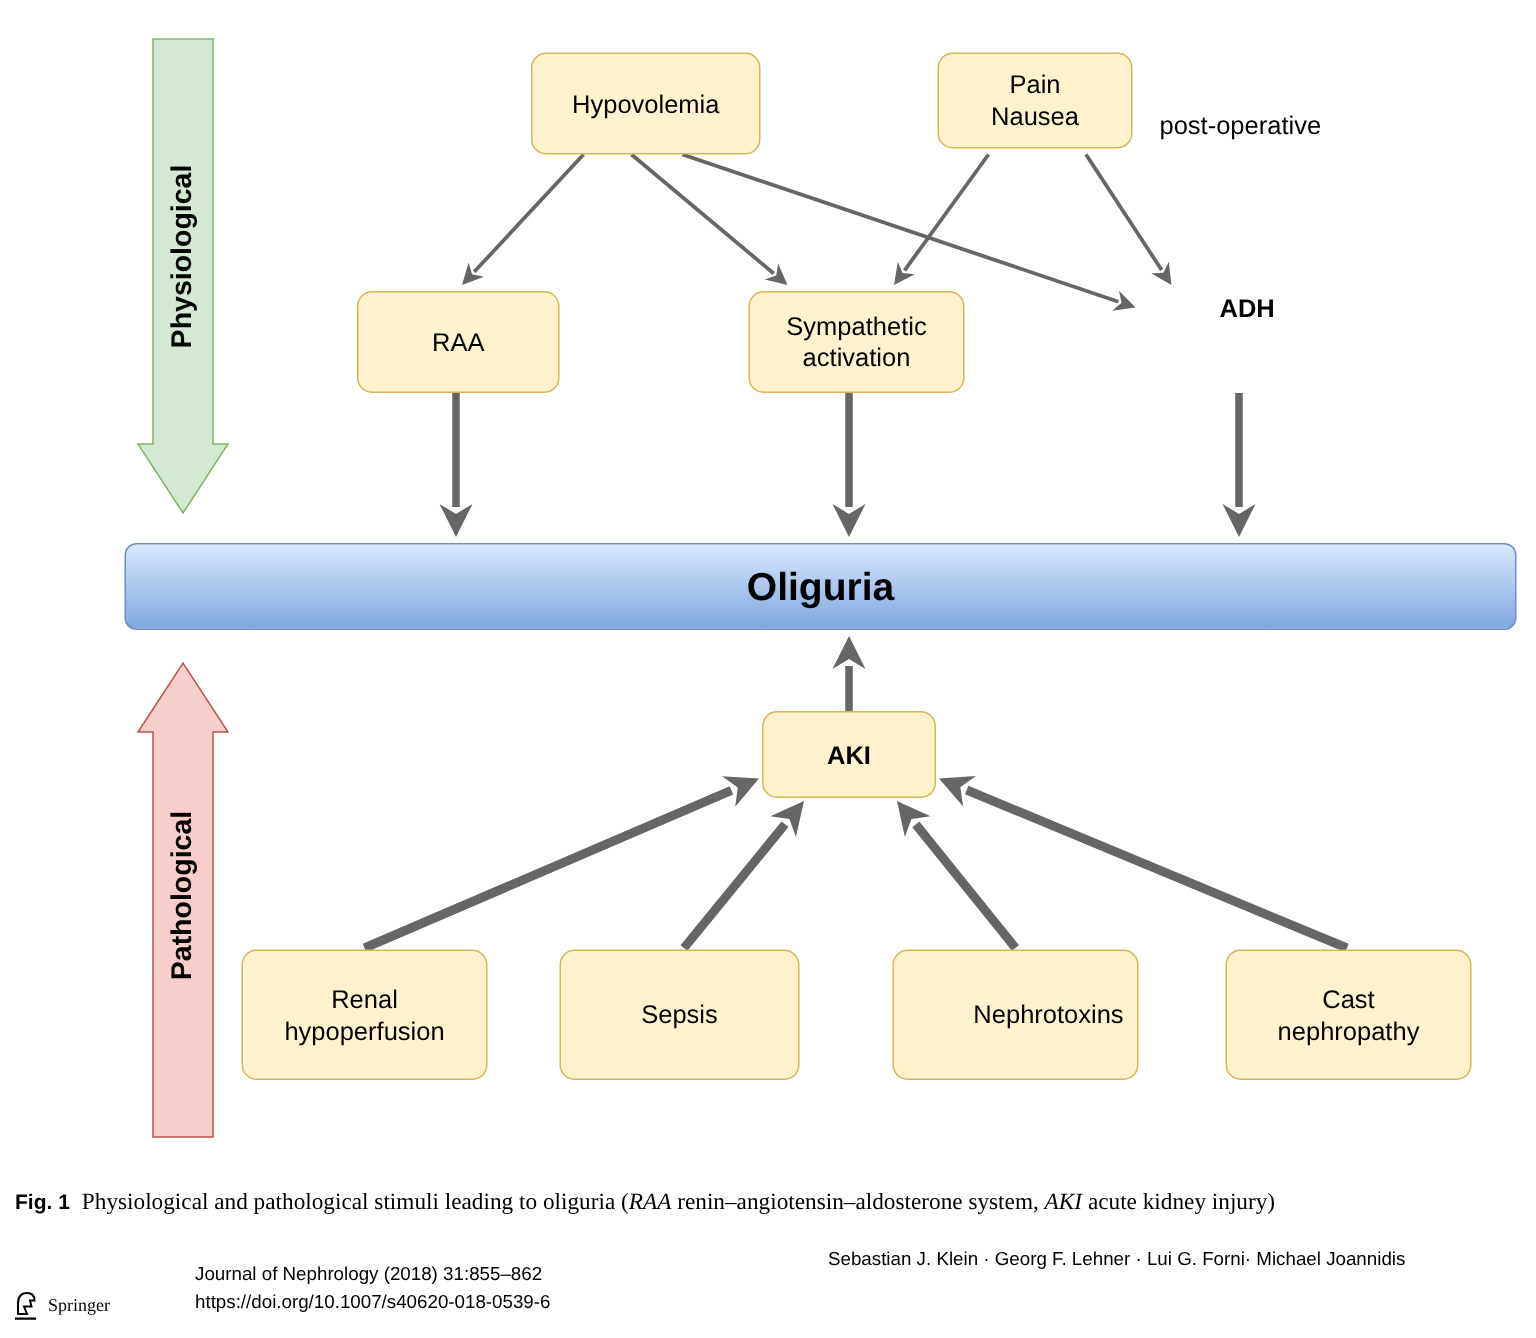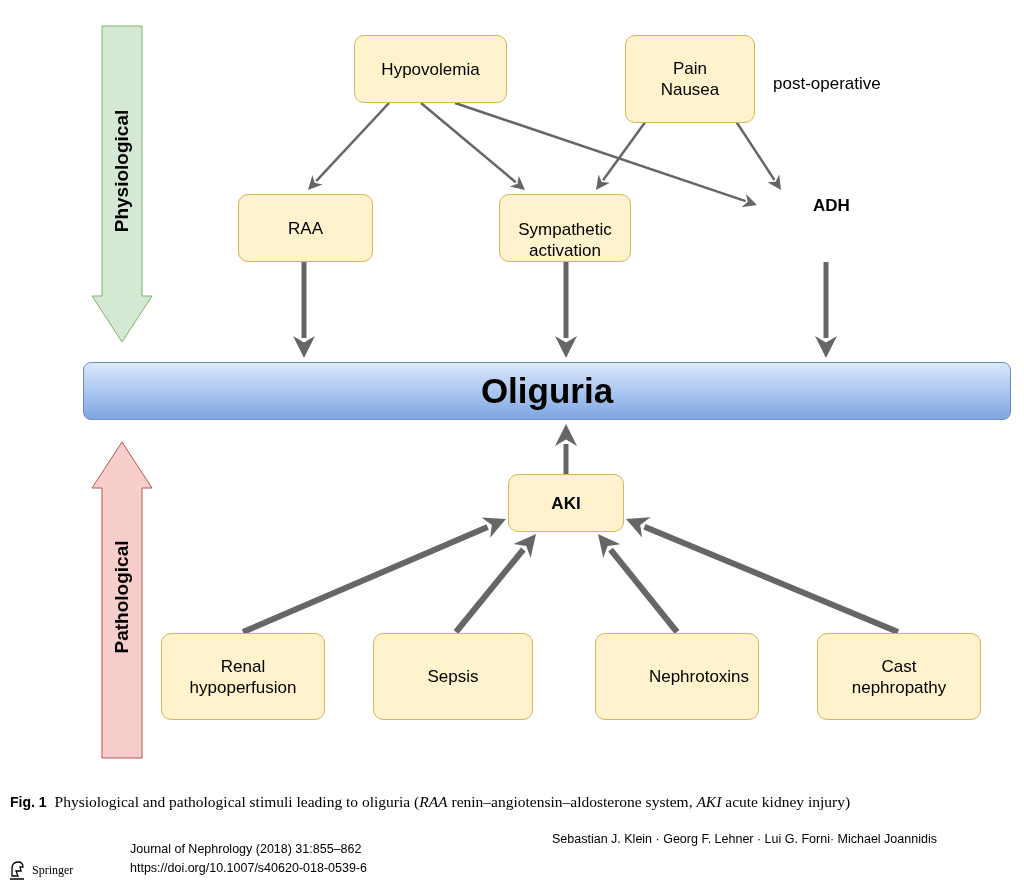--- a/index.html
+++ b/index.html
@@ -1,21 +1,21 @@
 <!DOCTYPE html>
 <html><head>
 <meta charset="utf-8">
 <style>
   html, body { margin: 0; padding: 0; background: #ffffff; }
   body { width: 1024px; height: 892px; position: relative; overflow: hidden; font-family: "Liberation Sans", sans-serif; color: #000; }
   #diagram { position: absolute; left: 0; top: 0; width: 1024px; height: 780px; }
   .node { position: absolute; background: #fff2cc; border: 1px solid #d6b656; border-radius: 10px; box-sizing: border-box; display: flex; align-items: center; justify-content: center; text-align: center; font-size: 17px; line-height: 21px; }
   .node span { white-space: pre-line; }
   .bold { font-weight: bold; }
-  .oliguria { position: absolute; left: 83px; top: 362px; width: 928px; height: 58px; border: 1px solid #6c8ebf; border-radius: 8px; box-sizing: border-box; background: linear-gradient(to bottom, #dae8fc, #7ea6e0); display: flex; align-items: center; justify-content: center; font-size: 35px; font-weight: bold; }
+  .oliguria { position: absolute; left: 83px; top: 362px; width: 928px; height: 58px; border: 1px solid #6c8ebf; border-radius: 8px; box-sizing: border-box; background: linear-gradient(to bottom, #dae8fc, #7ea6e0); display: flex; align-items: center; justify-content: center; font-size: 26px; font-weight: bold; }
   .side-label { position: absolute; font-weight: bold; font-size: 19px; transform: rotate(-90deg); transform-origin: center center; white-space: nowrap; text-align: center; }
   .annot { position: absolute; font-size: 17px; margin-top: 28px; }
   .caption { position: absolute; left: 10px; top: 793px; font-family: "Liberation Serif", serif; font-size: 15.5px; white-space: nowrap; }
   .caption .figno { font-family: "Liberation Sans", sans-serif; font-weight: bold; font-size: 14px; margin-right: 8px; }
   .caption i { font-style: italic; }
   .footer-journal { position: absolute; left: 130px; top: 840px; font-size: 12.5px; line-height: 19px; }
   .footer-authors { position: absolute; left: 552px; top: 832px; font-size: 12.5px; }
   .springer { position: absolute; left: 8px; top: 859px; font-family: "Liberation Serif", serif; font-size: 12px; display: flex; align-items: center; gap: 6px; }
 </style>
 </head>
@@ -82,30 +82,30 @@
         </g>
       </g>
   </svg>
 
   <div class="side-label" style="left:52px;top:160px;width:140px;">Physiological</div>
   <div class="side-label" style="left:52px;top:586px;width:140px;">Pathological</div>
 
   <div class="node" id="n-hypovolemia" style="left:354px;top:35px;width:153px;height:68px;">
       <span>Hypovolemia</span>
     </div>
-  <div class="node" id="n-pain_nausea" style="left:625px;top:35px;width:130px;height:88px;">
+  <div class="node" id="n-pain_nausea" style="left:625px;top:35px;width:130px;height:64px;">
       <span>Pain
 Nausea</span>
     </div>
   <div class="annot" style="left:773px;top:46px;">post-operative</div>
 
   <div class="node" id="n-raa" style="left:238px;top:194px;width:135px;height:68px;">
       <span>RAA</span>
     </div>
-  <div class="node" id="n-sympathetic" style="left:499px;top:194px;width:132px;height:68px;align-items:flex-end;">
+  <div class="node" id="n-sympathetic" style="left:499px;top:194px;width:144px;height:68px;">
       <span>Sympathetic
 activation</span>
     </div>
   <div class="annot bold" style="left:813px;top:168px;">ADH</div>
 
   <div class="oliguria" id="n-oliguria">
       <span>Oliguria</span>
     </div>
 
   <div class="node bold" id="n-aki" style="left:508px;top:474px;width:116px;height:58px;">

